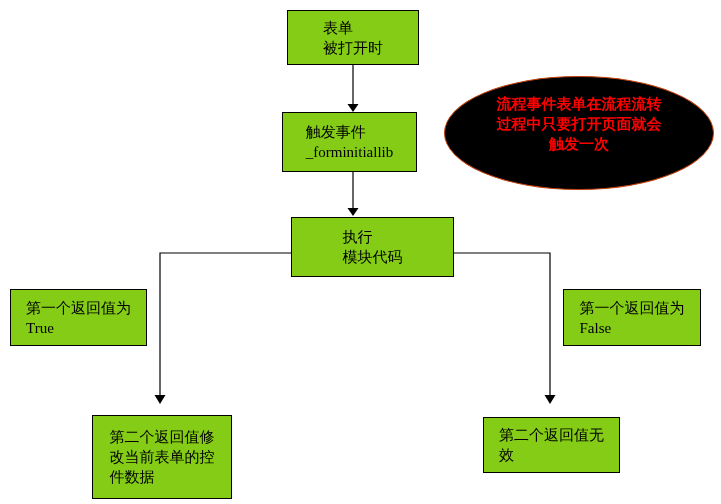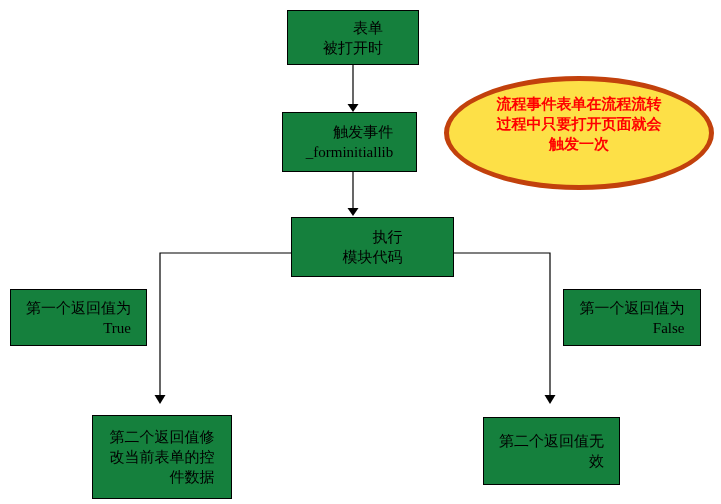--- a/index.html
+++ b/index.html
@@ -12,48 +12,48 @@
     position: relative;
     width: 721px;
     height: 504px;
     background: #ffffff;
     overflow: hidden;
   }
   .box {
     position: absolute;
     box-sizing: border-box;
     border: 1px solid #000000;
-    background: #15803d;
+    background: #84cc16;
     display: flex;
     align-items: center;
     justify-content: center;
-    text-align: right;
+    text-align: left;
     color: #000000;
     font-size: 15px;
     line-height: 20px;
   }
   .box span {
     white-space: pre-line;
     display: block;
   }
   #box-form-open   { left: 287px; top: 10px;  width: 132px; height: 55px; }
   #box-trigger     { left: 282px; top: 112px; width: 135px; height: 60px; }
   #box-execute     { left: 291px; top: 217px; width: 163px; height: 60px; }
   #box-true        { left: 10px;  top: 289px; width: 137px; height: 57px; }
   #box-false       { left: 563px; top: 289px; width: 138px; height: 57px; }
   #box-modify      { left: 92px;  top: 415px; width: 140px; height: 84px; }
-  #box-invalid     { left: 483px; top: 417px; width: 137px; height: 68px; }
+  #box-invalid     { left: 483px; top: 417px; width: 137px; height: 56px; }
   #note-ellipse {
     position: absolute;
     box-sizing: border-box;
     left: 444px; top: 76px;
     width: 270px; height: 114px;
-    border: 5px solid #c2410c;
+    border: 1px solid #c2410c;
     border-radius: 50%;
-    background: #fde047;
+    background: #000000;
     display: flex;
     align-items: center;
     justify-content: center;
   }
   #note-ellipse span {
     display: block;
     width: 190px;
     text-align: center;
     font-size: 15px;
     line-height: 20px;

